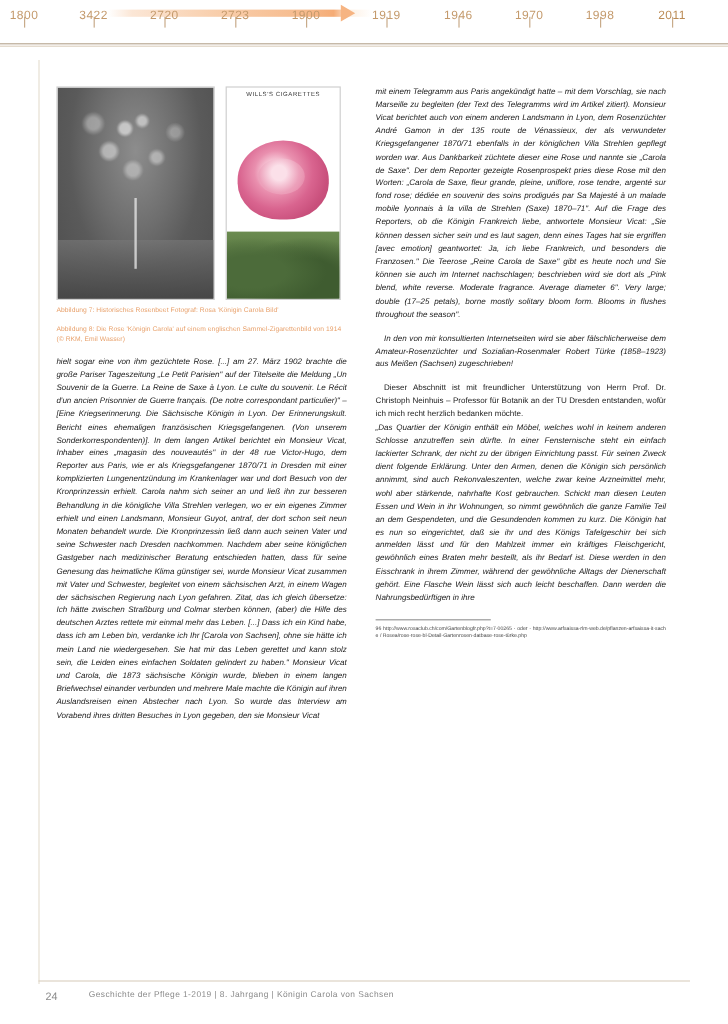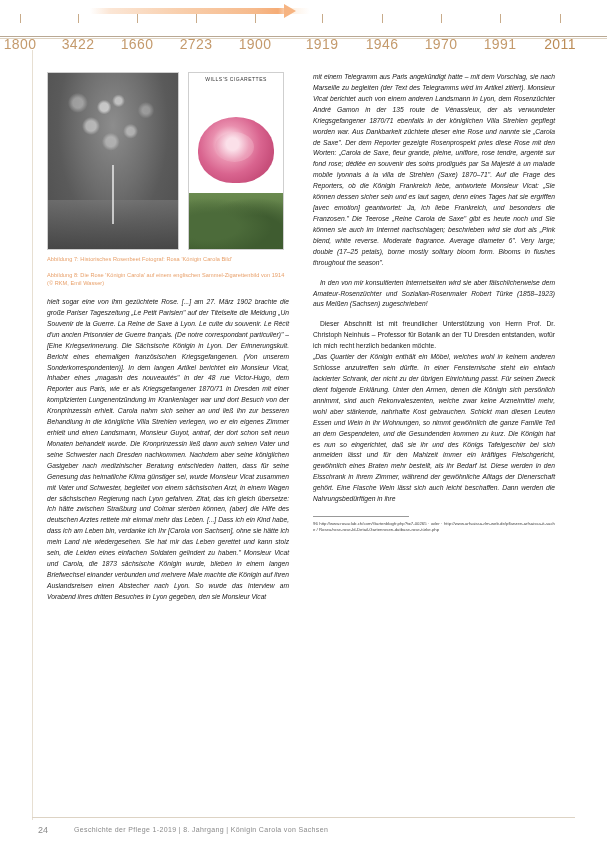--- a/index.html
+++ b/index.html
@@ -84,23 +84,23 @@
   }
   .tick {
     position: absolute;
     top: 14px;
     width: 1px;
     height: 9px;
     background: #c8ab8a;
   }
   .tick-label {
     position: absolute;
-    top: 36px;
+    top: 8px;
     transform: translateX(-50%);
-    font-size: 14px;
+    font-size: 10px;
     letter-spacing: .4px;
     color: #c49a6c;
     white-space: nowrap;
     font-family: "Liberation Sans", sans-serif;
   }
   .tick-label.last { color: #bb8b55; }
 
   
   .col {
     position: absolute;
@@ -328,27 +328,27 @@
     <div class="tick" style="left:196px"></div>
     <div class="tick" style="left:255px"></div>
     <div class="tick" style="left:322px"></div>
     <div class="tick" style="left:382px"></div>
     <div class="tick" style="left:441px"></div>
     <div class="tick" style="left:500px"></div>
     <div class="tick" style="left:560px"></div>
 
     <div class="tick-label" style="left:20px">1800</div>
     <div class="tick-label" style="left:78px">3422</div>
-    <div class="tick-label" style="left:137px">1660</div>
+    <div class="tick-label" style="left:137px">2720</div>
     <div class="tick-label" style="left:196px">2723</div>
     <div class="tick-label" style="left:255px">1900</div>
     <div class="tick-label" style="left:322px">1919</div>
     <div class="tick-label" style="left:382px">1946</div>
     <div class="tick-label" style="left:441px">1970</div>
-    <div class="tick-label" style="left:500px">1991</div>
+    <div class="tick-label" style="left:500px">1998</div>
     <div class="tick-label last" style="left:560px">2011</div>
   </div>
 
   <div class="left-rule"></div>
 
   <div class="col col-left">
 
     <div class="figures">
       <div class="fig-bw">
         <div class="ground"></div>

